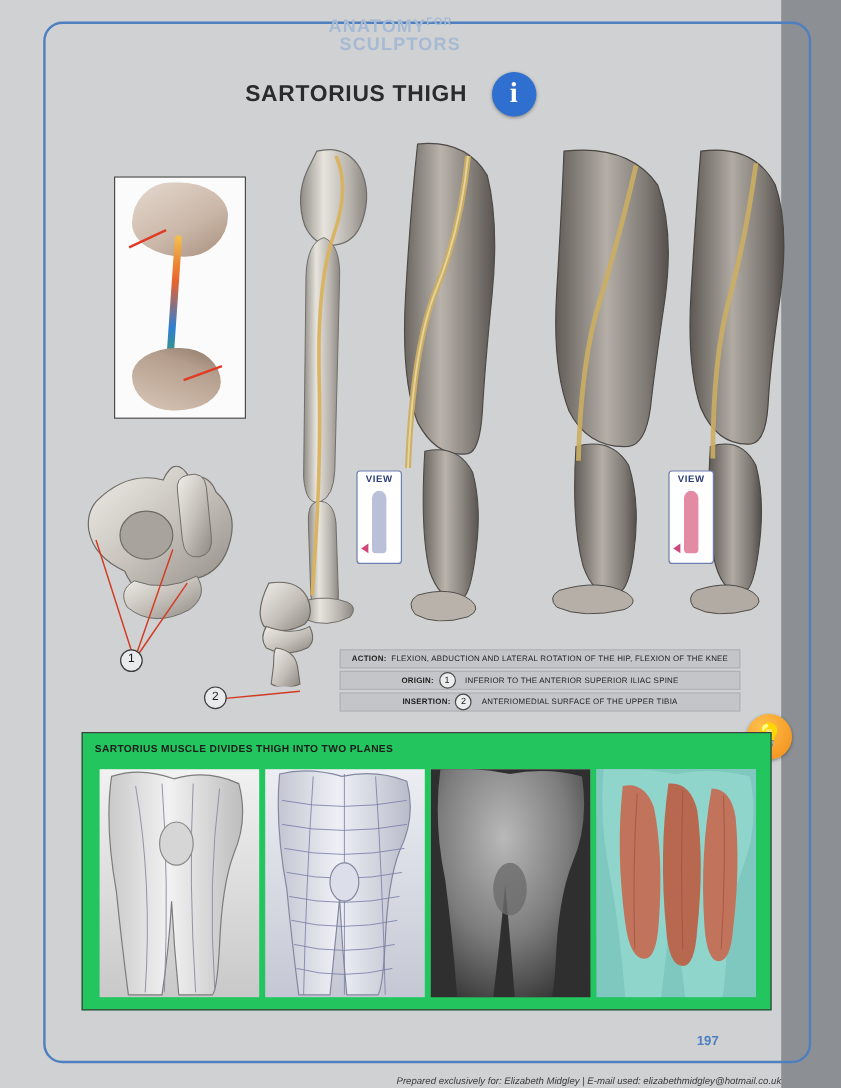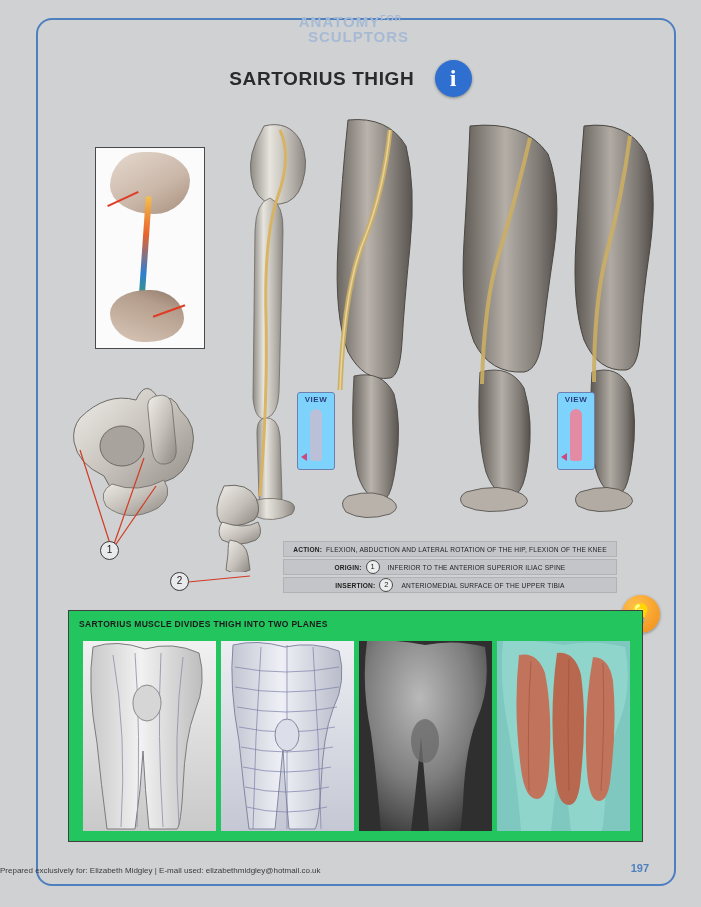--- a/index.html
+++ b/index.html
@@ -9,21 +9,21 @@
   }
   body {
     width: 701px;
     height: 907px;
     font-family: "Liberation Sans", sans-serif;
     overflow: hidden;
   }
   .page {
     position: absolute;
     left: 0; top: 0;
-    width: 701px;
+    width: 651px;
     height: 907px;
     background: #cfd1d3;
   }
   .page-border {
     position: absolute;
     left: 36px; top: 18px;
     width: 640px;
     height: 868px;
     border: 2px solid #4e7fbf;
     border-radius: 16px;
@@ -126,21 +126,21 @@
     position: absolute;
     background: #e03b24;
   }
   .frame-photo .arrow-a { left: 10px; top: 50px; width: 34px; height: 2px; transform: rotate(-25deg); }
   .frame-photo .arrow-b { left: 56px; bottom: 36px; width: 34px; height: 2px; transform: rotate(-20deg); }
 
   
   .viewbox {
     position: absolute;
     width: 38px; height: 78px;
-    background: #7dd3fc;
+    background: #ffffff;
     border: 1px solid #6d7fb0;
     border-radius: 3px;
     box-sizing: border-box;
   }
   .viewbox .vb-label {
     display: block;
     text-align: center;
     font-size: 8px;
     font-weight: bold;
     color: #2a3d7a;
@@ -253,24 +253,25 @@
     width: 133px;
   }
   #panel-img-1 { left: 14px; background: linear-gradient(180deg,#f1f1f1,#c9c9c9); }
   #panel-img-2 { left: 152px; background: linear-gradient(180deg,#eceef3,#c5c8d4); }
   #panel-img-3 { left: 290px; background: linear-gradient(180deg,#8f8f8f,#3a3a3a); }
   #panel-img-4 { left: 428px; background: linear-gradient(180deg,#8fd5cc,#6fb9b1); }
 
   
   .footer {
     position: absolute;
-    left: 0; right: 0; top: 866px;
-    text-align: left;
+    left: 0; right: 0; top: 896px;
+    text-align: right;
     font-size: 8px;
     color: #3a3a3a;
+    font-style: italic;
   }
   .page-number {
     position: absolute;
     right: 52px; top: 862px;
     font-size: 11px;
     font-weight: bold;
     color: #4e7fbf;
   }
 </style>
 </head>

